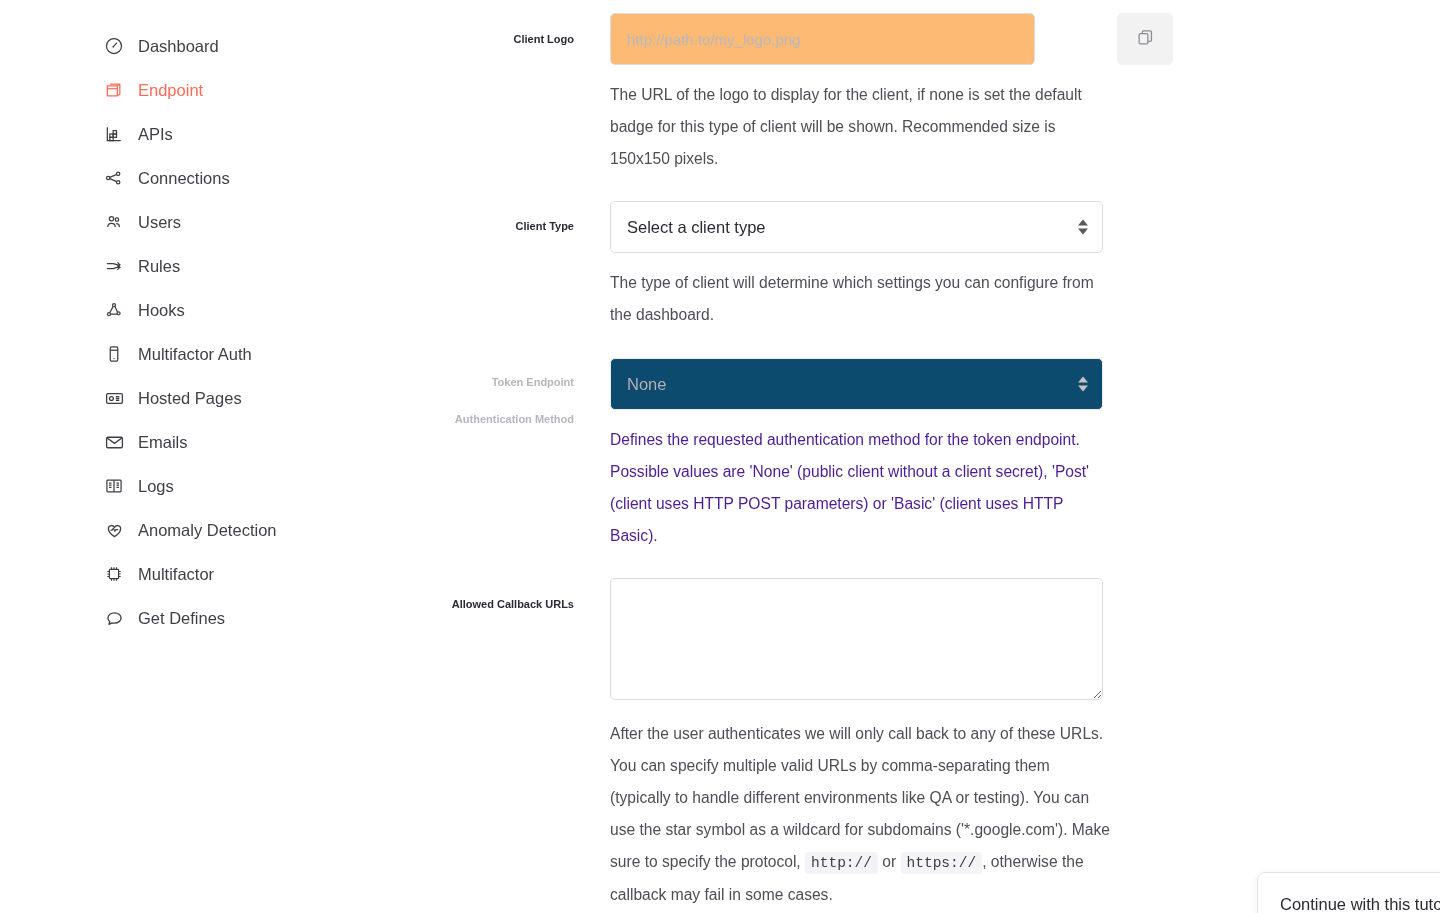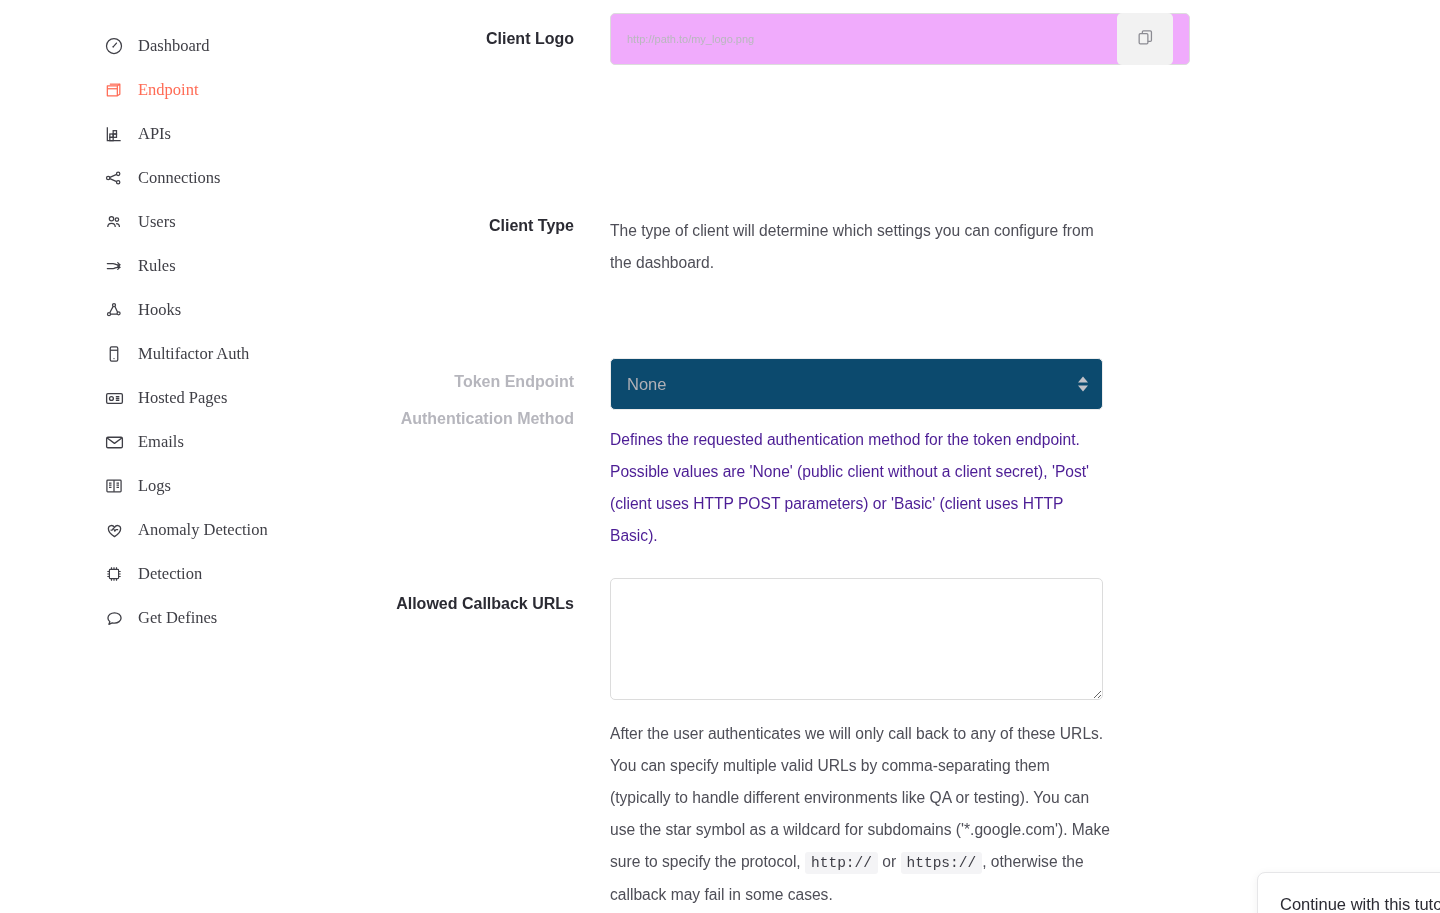--- a/index.html
+++ b/index.html
@@ -34,54 +34,54 @@
     width: 22px; height: 22px;
     margin-right: 13px;
     display: inline-flex;
     align-items: center;
     justify-content: center;
     flex: 0 0 22px;
   }
   .nav-item .ico svg { display:block; }
   .nav-item.active { color: #ff6b55; }
   .nav-item.active .ico svg { stroke: #ff6b55; }
-  .nav-label { line-height: 1; white-space: nowrap; font-family: Liberation Serif, serif; }
+  .nav-label { line-height: 1; white-space: nowrap; }
 
   
   .form {
     position: absolute;
     left: 0; top: 0;
     width: 1440px;
   }
   .field-row {
     position: absolute;
     left: 0;
     width: 1180px;
   }
   .field-label {
     position: absolute;
     left: 280px;
     width: 294px;
     text-align: right;
-    font-size: 16px;
+    font-size: 11px;
     font-weight: bold;
     color: #2b2b33;
     line-height: 28px;
   }
   .field-label.muted { color: #b6b6bd; font-weight: bold; }
   .field-control { position: absolute; left: 610px; }
 
   .text-input {
-    width: 580px;
+    width: 425px;
     height: 52px;
     border: 1px solid #dcdcdc;
     border-radius: 5px;
-    background: #f0abfc;
+    background: #fdba74;
     padding: 0 16px;
-    font-size: 11px;
+    font-size: 15px;
     color: #2b2b33;
     font-family: "Liberation Sans", sans-serif;
     outline: none;
   }
   .text-input::placeholder { color: #b8b8bd; }
 
   .copy-btn {
     position: absolute;
     left: 1117px;
     width: 56px;
@@ -336,53 +336,61 @@
       <span class="nav-label">Anomaly Detection</span>
     </div>
 
     <div class="nav-item">
       <span class="ico">
         <svg width="20" height="20" viewBox="0 0 24 24" fill="none" stroke="#3f3f46" stroke-width="1.4">
           <rect x="6.5" y="6.5" width="11" height="11" rx="1"></rect>
           <path d="M9 4v2.5M12 4v2.5M15 4v2.5M9 17.5V20M12 17.5V20M15 17.5V20M4 9h2.5M4 12h2.5M4 15h2.5M17.5 9H20M17.5 12H20M17.5 15H20"></path>
         </svg>
       </span>
-      <span class="nav-label">Detection</span>
+      <span class="nav-label">Multifactor</span>
     </div>
 
     <div class="nav-item">
       <span class="ico">
         <svg width="21" height="21" viewBox="0 0 24 24" fill="none" stroke="#3f3f46" stroke-width="1.5" stroke-linejoin="round">
           <path d="M12 5.5c4.1 0 7.5 2.6 7.5 5.9S16.1 17.3 12 17.3a9.6 9.6 0 0 1-2.6-.35L5.6 18.6l1.1-2.9C5.3 14.6 4.5 13 4.5 11.4 4.5 8.1 7.9 5.5 12 5.5z"></path>
         </svg>
       </span>
       <span class="nav-label">Get Defines</span>
     </div>
   </nav>
 
   <div class="form">
 
     <div class="field-row" style="top:13px;">
       <div class="field-label" style="top:12px;">Client Logo</div>
       <div class="field-control">
         <input class="text-input" type="text" placeholder="http://path.to/my_logo.png" style="">
+        <div class="help-text">The URL of the logo to display for the client, if none is set the default badge for this type of client will be shown. Recommended size is 150x150 pixels.</div>
       </div>
       <button class="copy-btn">
         <span>
           <svg width="19" height="19" viewBox="0 0 24 24" fill="none" stroke="#8b8b92" stroke-width="1.6" stroke-linejoin="round">
             <rect x="4" y="7" width="11" height="13" rx="1.5"></rect>
               <path d="M8 7V5a1.5 1.5 0 0 1 1.5-1.5H18A1.5 1.5 0 0 1 19.5 5v10.5A1.5 1.5 0 0 1 18 17h-3"></path>
           </svg>
         </span>
       </button>
     </div>
 
     <div class="field-row" style="top:201px;">
       <div class="field-label" style="top:11px;">Client Type</div>
       <div class="field-control">
+        <div class="select-box">
+          <span>Select a client type</span>
+          <span class="select-arrows">
+            <span class="tri-up"></span>
+              <span class="tri-down"></span>
+          </span>
+        </div>
         <div class="help-text">The type of client will determine which settings you can configure from the dashboard.</div>
       </div>
     </div>
 
     <div class="field-row" style="top:358px;">
       <div class="field-label muted" style="top:10px;">Token Endpoint</div>
       <div class="field-label muted" style="top:47px;">Authentication Method</div>
       <div class="field-control">
         <div class="select-box disabled">
           <span>None</span>

